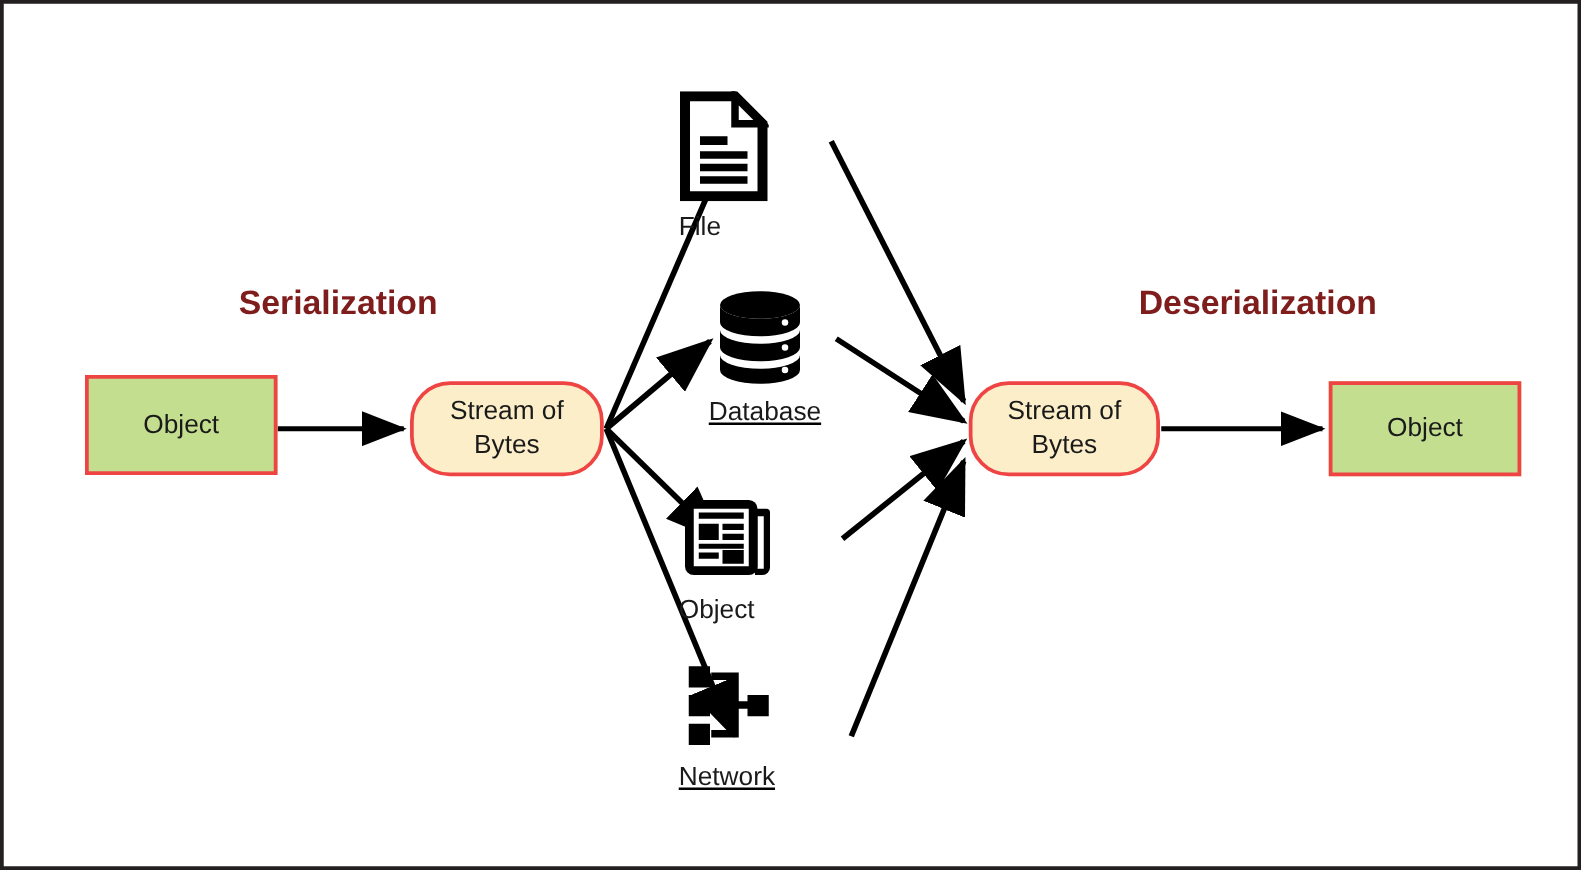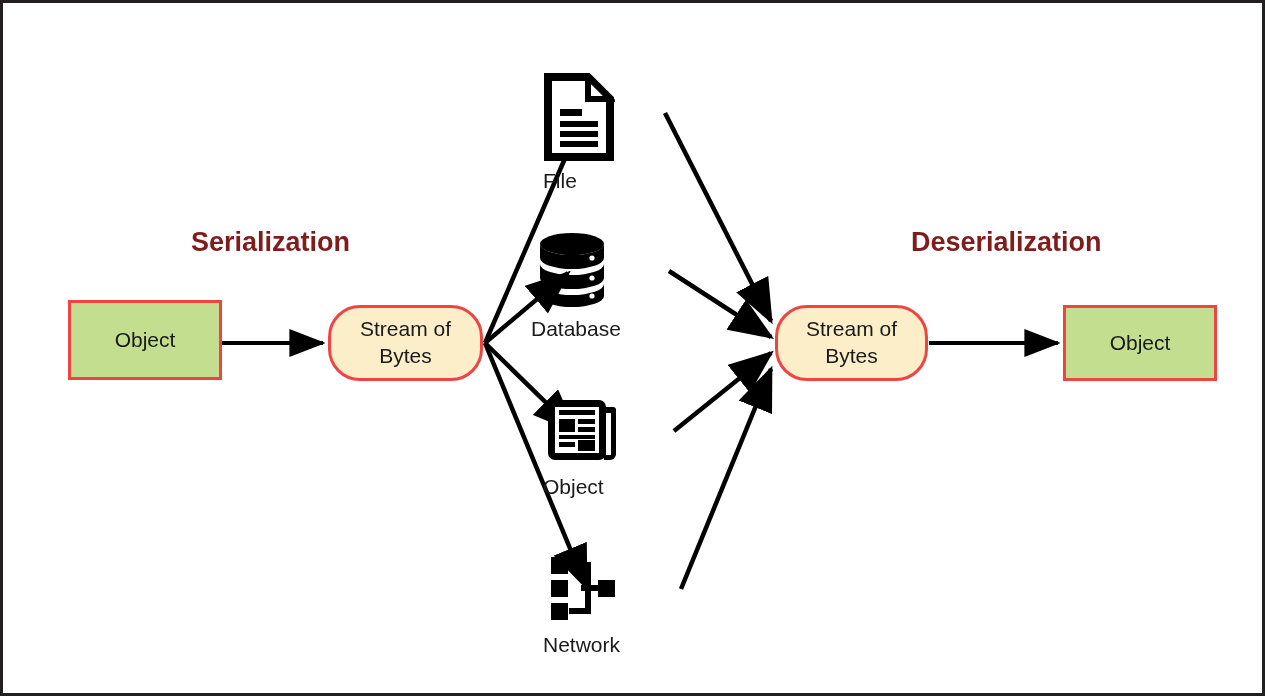--- a/index.html
+++ b/index.html
@@ -121,21 +121,21 @@
         <path d="M45 4 L45 26 L67 26 Z" fill="#ffffff" stroke="#000000" stroke-width="6" stroke-linejoin="miter"></path>
         <rect x="17" y="36" width="22" height="7" fill="#000000"></rect>
         <rect x="17" y="48" width="38" height="6" fill="#000000"></rect>
         <rect x="17" y="58" width="38" height="6" fill="#000000"></rect>
         <rect x="17" y="68" width="38" height="6" fill="#000000"></rect>
       </svg>
     </span>
     <span class="icon-label">File</span>
   </div>
 
-  <div class="icon-node" style="left:528px; top:228px;">
+  <div class="icon-node" style="left:564px; top:228px;text-decoration:underline;">
     <span class="icon-glyph">
       <svg width="82" height="78" viewBox="0 0 82 78">
         <ellipse cx="41" cy="13" rx="32" ry="11" fill="#000000"></ellipse>
         <path d="M9 13 v14 a32 11 0 0 0 64 0 v-14 a32 11 0 0 1 -64 0 z" fill="#000000"></path>
         <path d="M9 33 v14 a32 11 0 0 0 64 0 v-14 a32 11 0 0 1 -64 0 z" fill="#000000"></path>
         <path d="M9 53 v12 a32 11 0 0 0 64 0 v-12 a32 11 0 0 1 -64 0 z" fill="#000000"></path>
         <circle cx="61" cy="27" r="2.6" fill="#ffffff"></circle>
         <circle cx="61" cy="47" r="2.6" fill="#ffffff"></circle>
         <circle cx="61" cy="65" r="2.6" fill="#ffffff"></circle>
       </svg>
@@ -155,21 +155,21 @@
         <rect x="35" y="22" width="17" height="5" fill="#000000"></rect>
         <rect x="35" y="30" width="17" height="5" fill="#000000"></rect>
         <rect x="16" y="38" width="36" height="4" fill="#000000"></rect>
         <rect x="16" y="45" width="16" height="5" fill="#000000"></rect>
         <rect x="35" y="43" width="17" height="11" fill="#000000"></rect>
       </svg>
     </span>
     <span class="icon-label">Object</span>
   </div>
 
-  <div class="icon-node" style="left:540px; top:550px;">
+  <div class="icon-node" style="left:540px; top:526px;text-decoration:underline;">
     <span class="icon-glyph">
       <svg width="80" height="72" viewBox="0 0 80 72">
         <path d="M26 12 H45 V58 H26" fill="none" stroke="#000000" stroke-width="6"></path>
         <line x1="38" y1="35" x2="62" y2="35" stroke="#000000" stroke-width="6"></line>
         <rect x="8" y="4" width="17" height="17" fill="#000000"></rect>
         <rect x="8" y="27" width="17" height="17" fill="#000000"></rect>
         <rect x="8" y="50" width="17" height="17" fill="#000000"></rect>
         <rect x="55" y="27" width="17" height="17" fill="#000000"></rect>
       </svg>
     </span>

